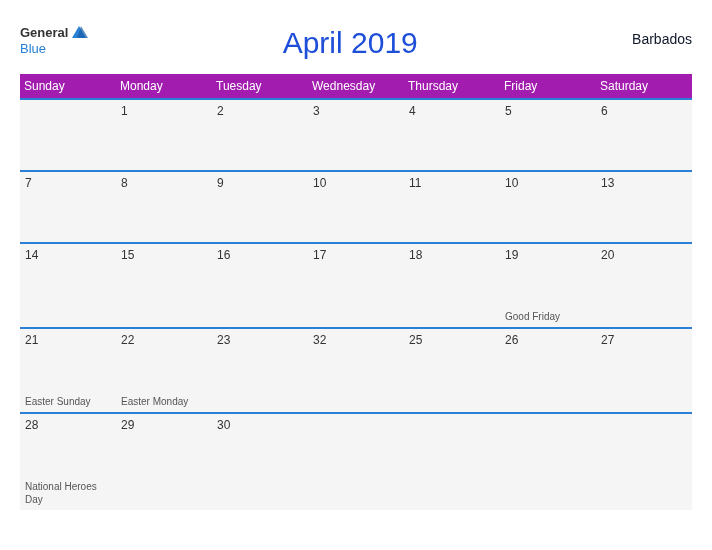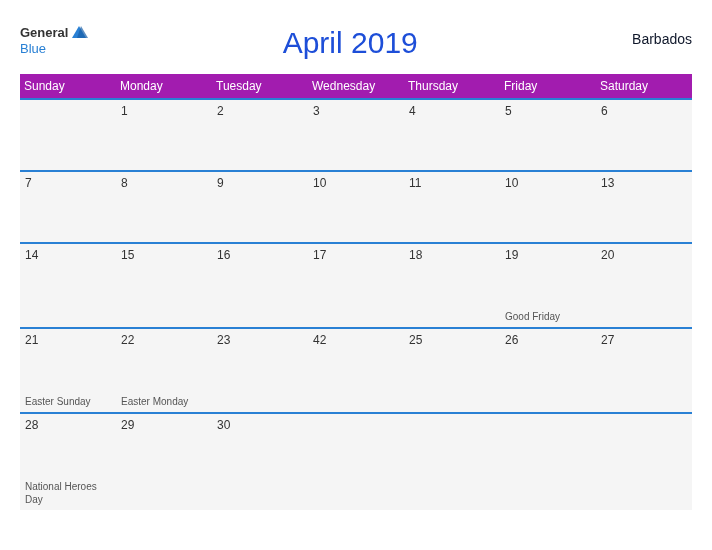--- a/index.html
+++ b/index.html
@@ -222,21 +222,21 @@
             <span class="holiday-text">Easter Sunday</span>
           </td>
           <td>
             <span class="day-number">22</span>
             <span class="holiday-text">Easter Monday</span>
           </td>
           <td>
             <span class="day-number">23</span>
           </td>
           <td>
-            <span class="day-number">42</span>
+            <span class="day-number">32</span>
           </td>
           <td>
             <span class="day-number">25</span>
           </td>
           <td>
             <span class="day-number">26</span>
           </td>
           <td>
             <span class="day-number">27</span>
           </td>

